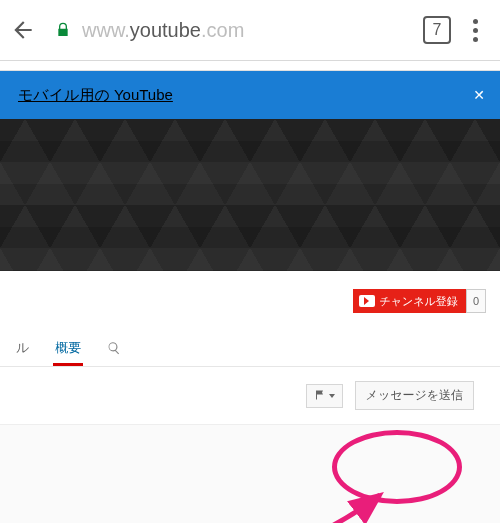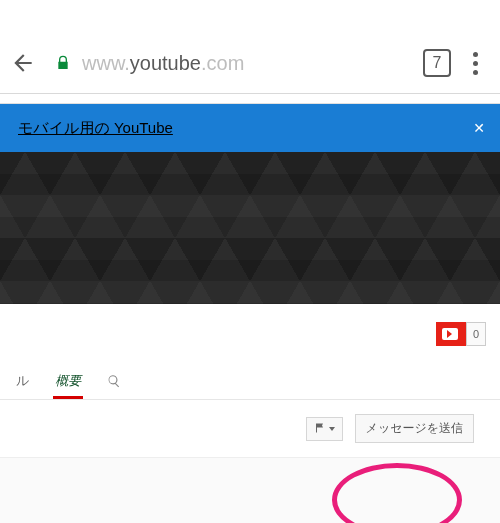--- a/index.html
+++ b/index.html
@@ -6,21 +6,20 @@
   html, body { width: 500px; height: 523px; font-family: Arial, "Hiragino Kaku Gothic ProN", "メイリオ", sans-serif; background: #fff; overflow: hidden; }
 
   
   .chrome {
     height: 60px;
     display: flex;
     align-items: center;
     padding: 0 18px 0 10px;
     background: #fff;
     gap: 18px;
-    margin-top: 33px;
   }
   .back-arrow svg { display:block; }
   .url-bar {
     flex: 1;
     display: flex;
     align-items: center;
     gap: 10px;
     height: 44px;
     font-size: 20px;
     color: #4a4a4a;
@@ -132,21 +131,21 @@
     gap: 22px;
     height: 40px;
   }
   .tab {
     font-size:13px;
     color:#666;
     padding: 10px 2px 8px 2px;
     cursor:pointer;
     position:relative;
   }
-  .tab.active { color:#14532d;font-style:italic; }
+  .tab.active { color:#0369a1; }
   .tab.active::after {
     content:""; position:absolute; left:0; right:0; bottom:-1px;
     height:3px; background:#d40000;
   }
   .search-tab { color:#888; }
   .search-tab svg{ display:block; }
 
   
   .action-row {
     background:#fff;
@@ -232,20 +231,21 @@
   </div>
 
   <div class="channel-banner">
     <div class="tri-pattern"></div>
   </div>
 
   <div class="sub-row">
     <div class="subscribe-btn">
       <div class="red">
         <span class="yt-icon"></span>
+        <span>チャンネル登録</span>
       </div>
       <div class="count">0</div>
     </div>
   </div>
 
   <div class="tabs-row">
     <div class="tab">ル</div>
     <div class="tab active">概要</div>
     <div class="tab search-tab">
       <svg width="14" height="14" viewBox="0 0 24 24">

